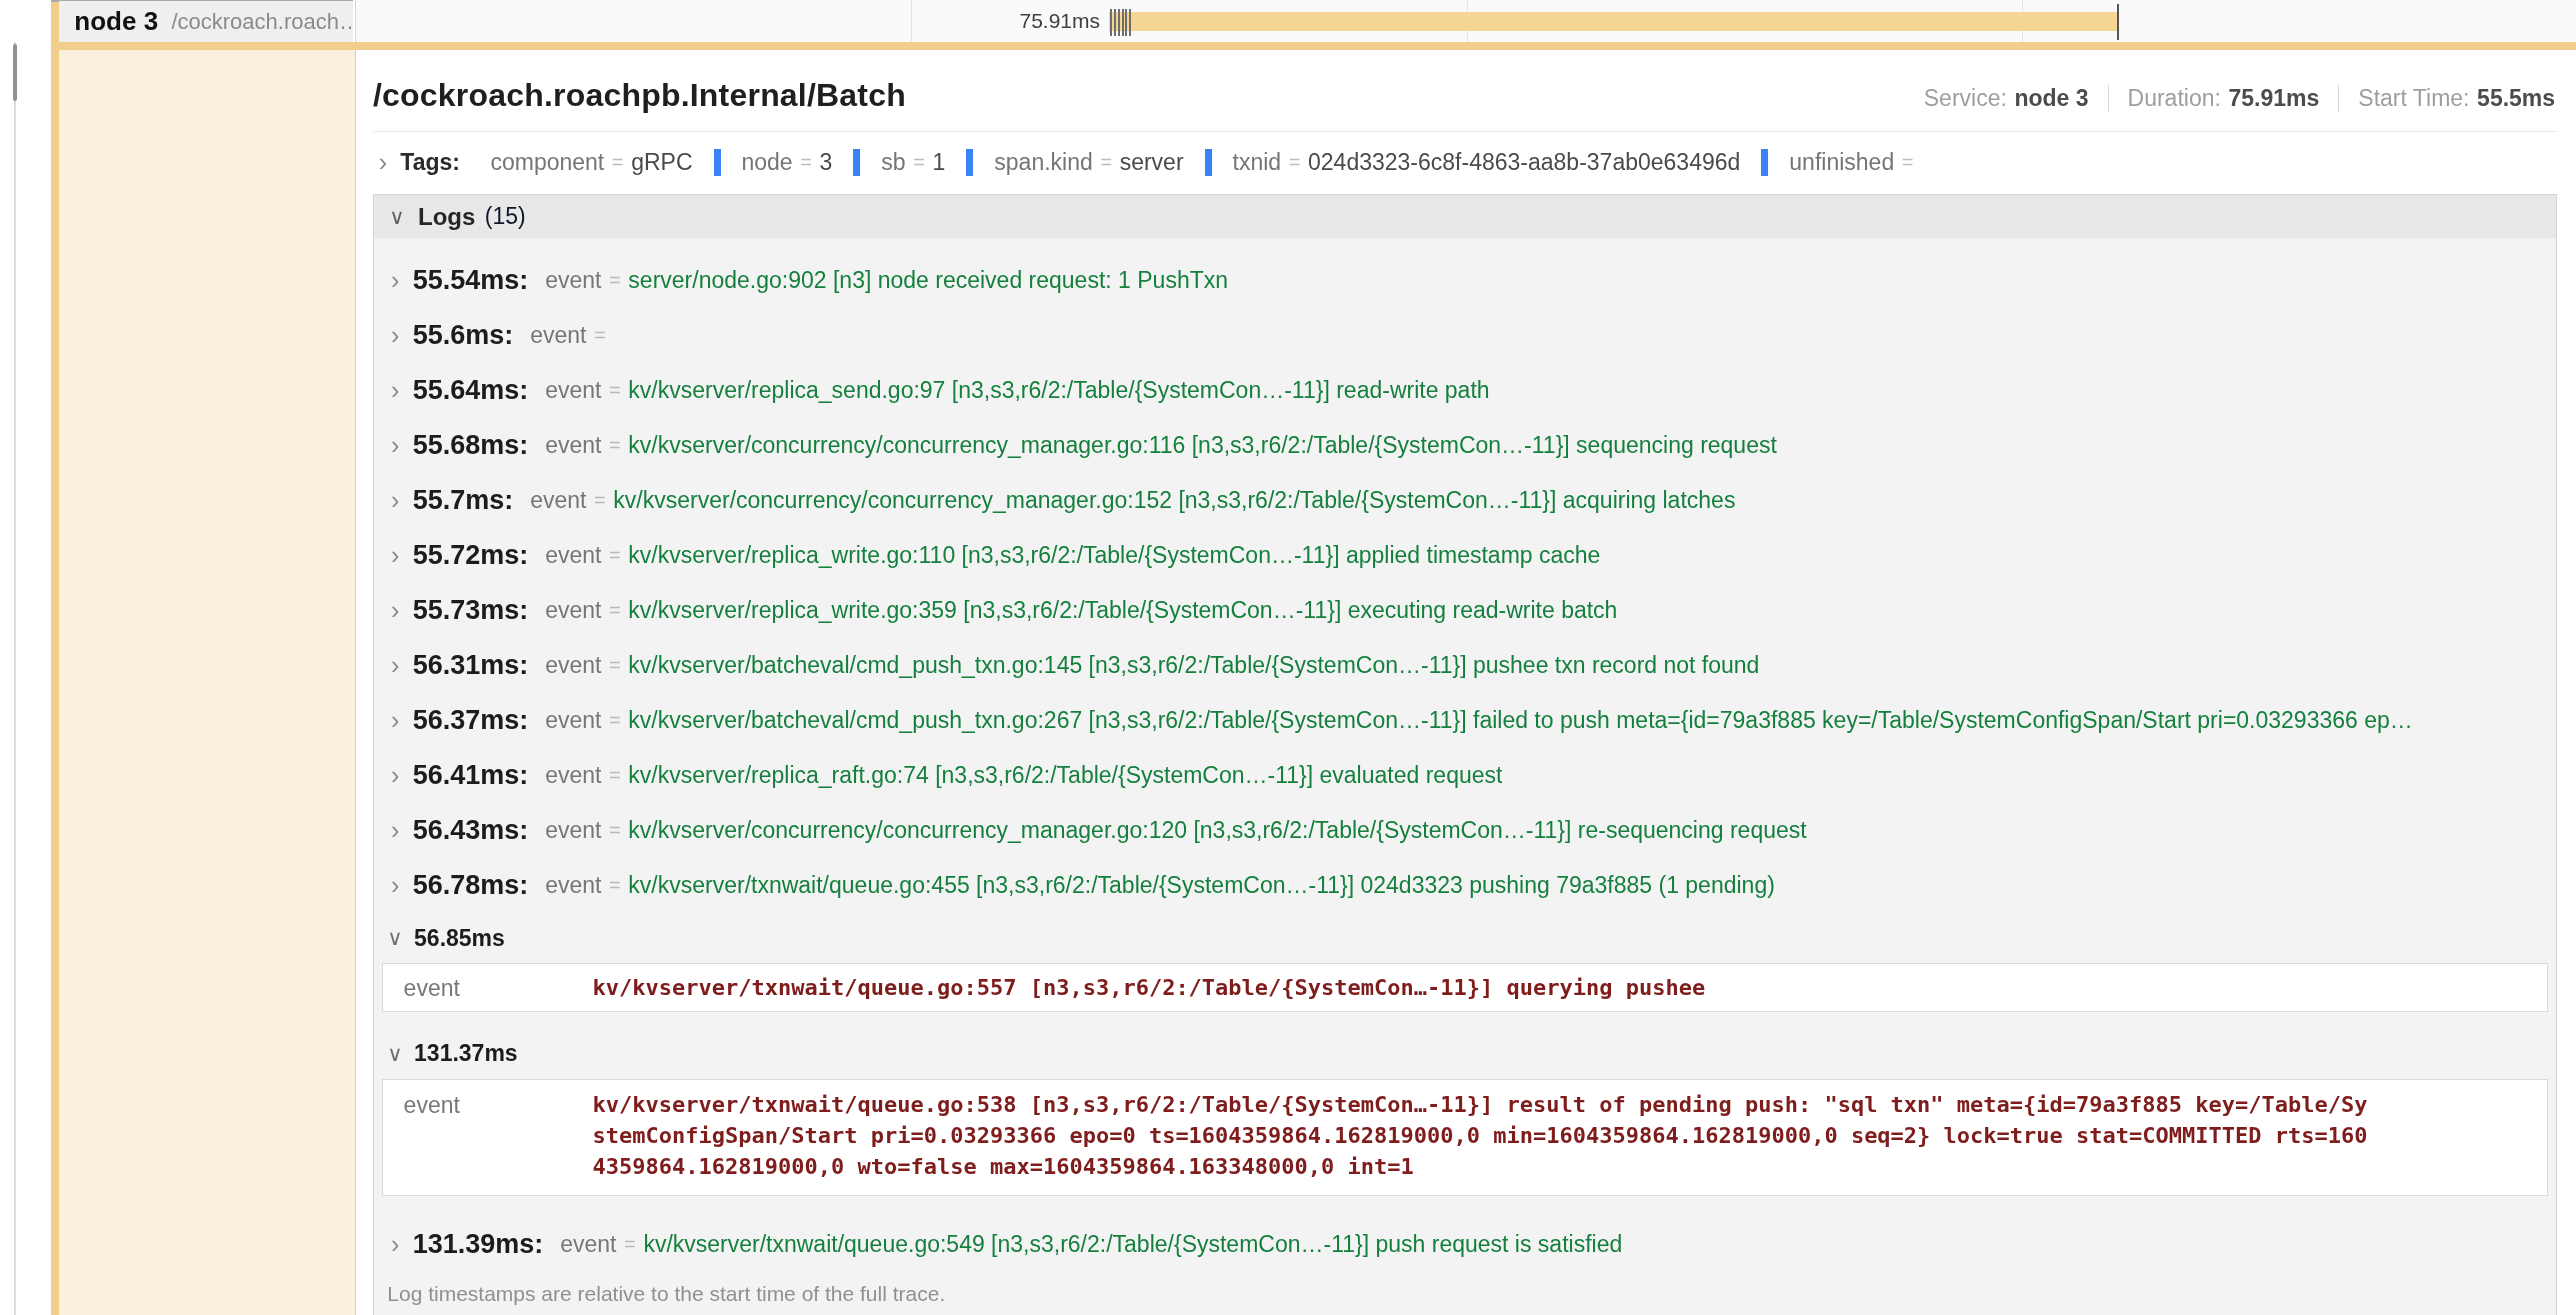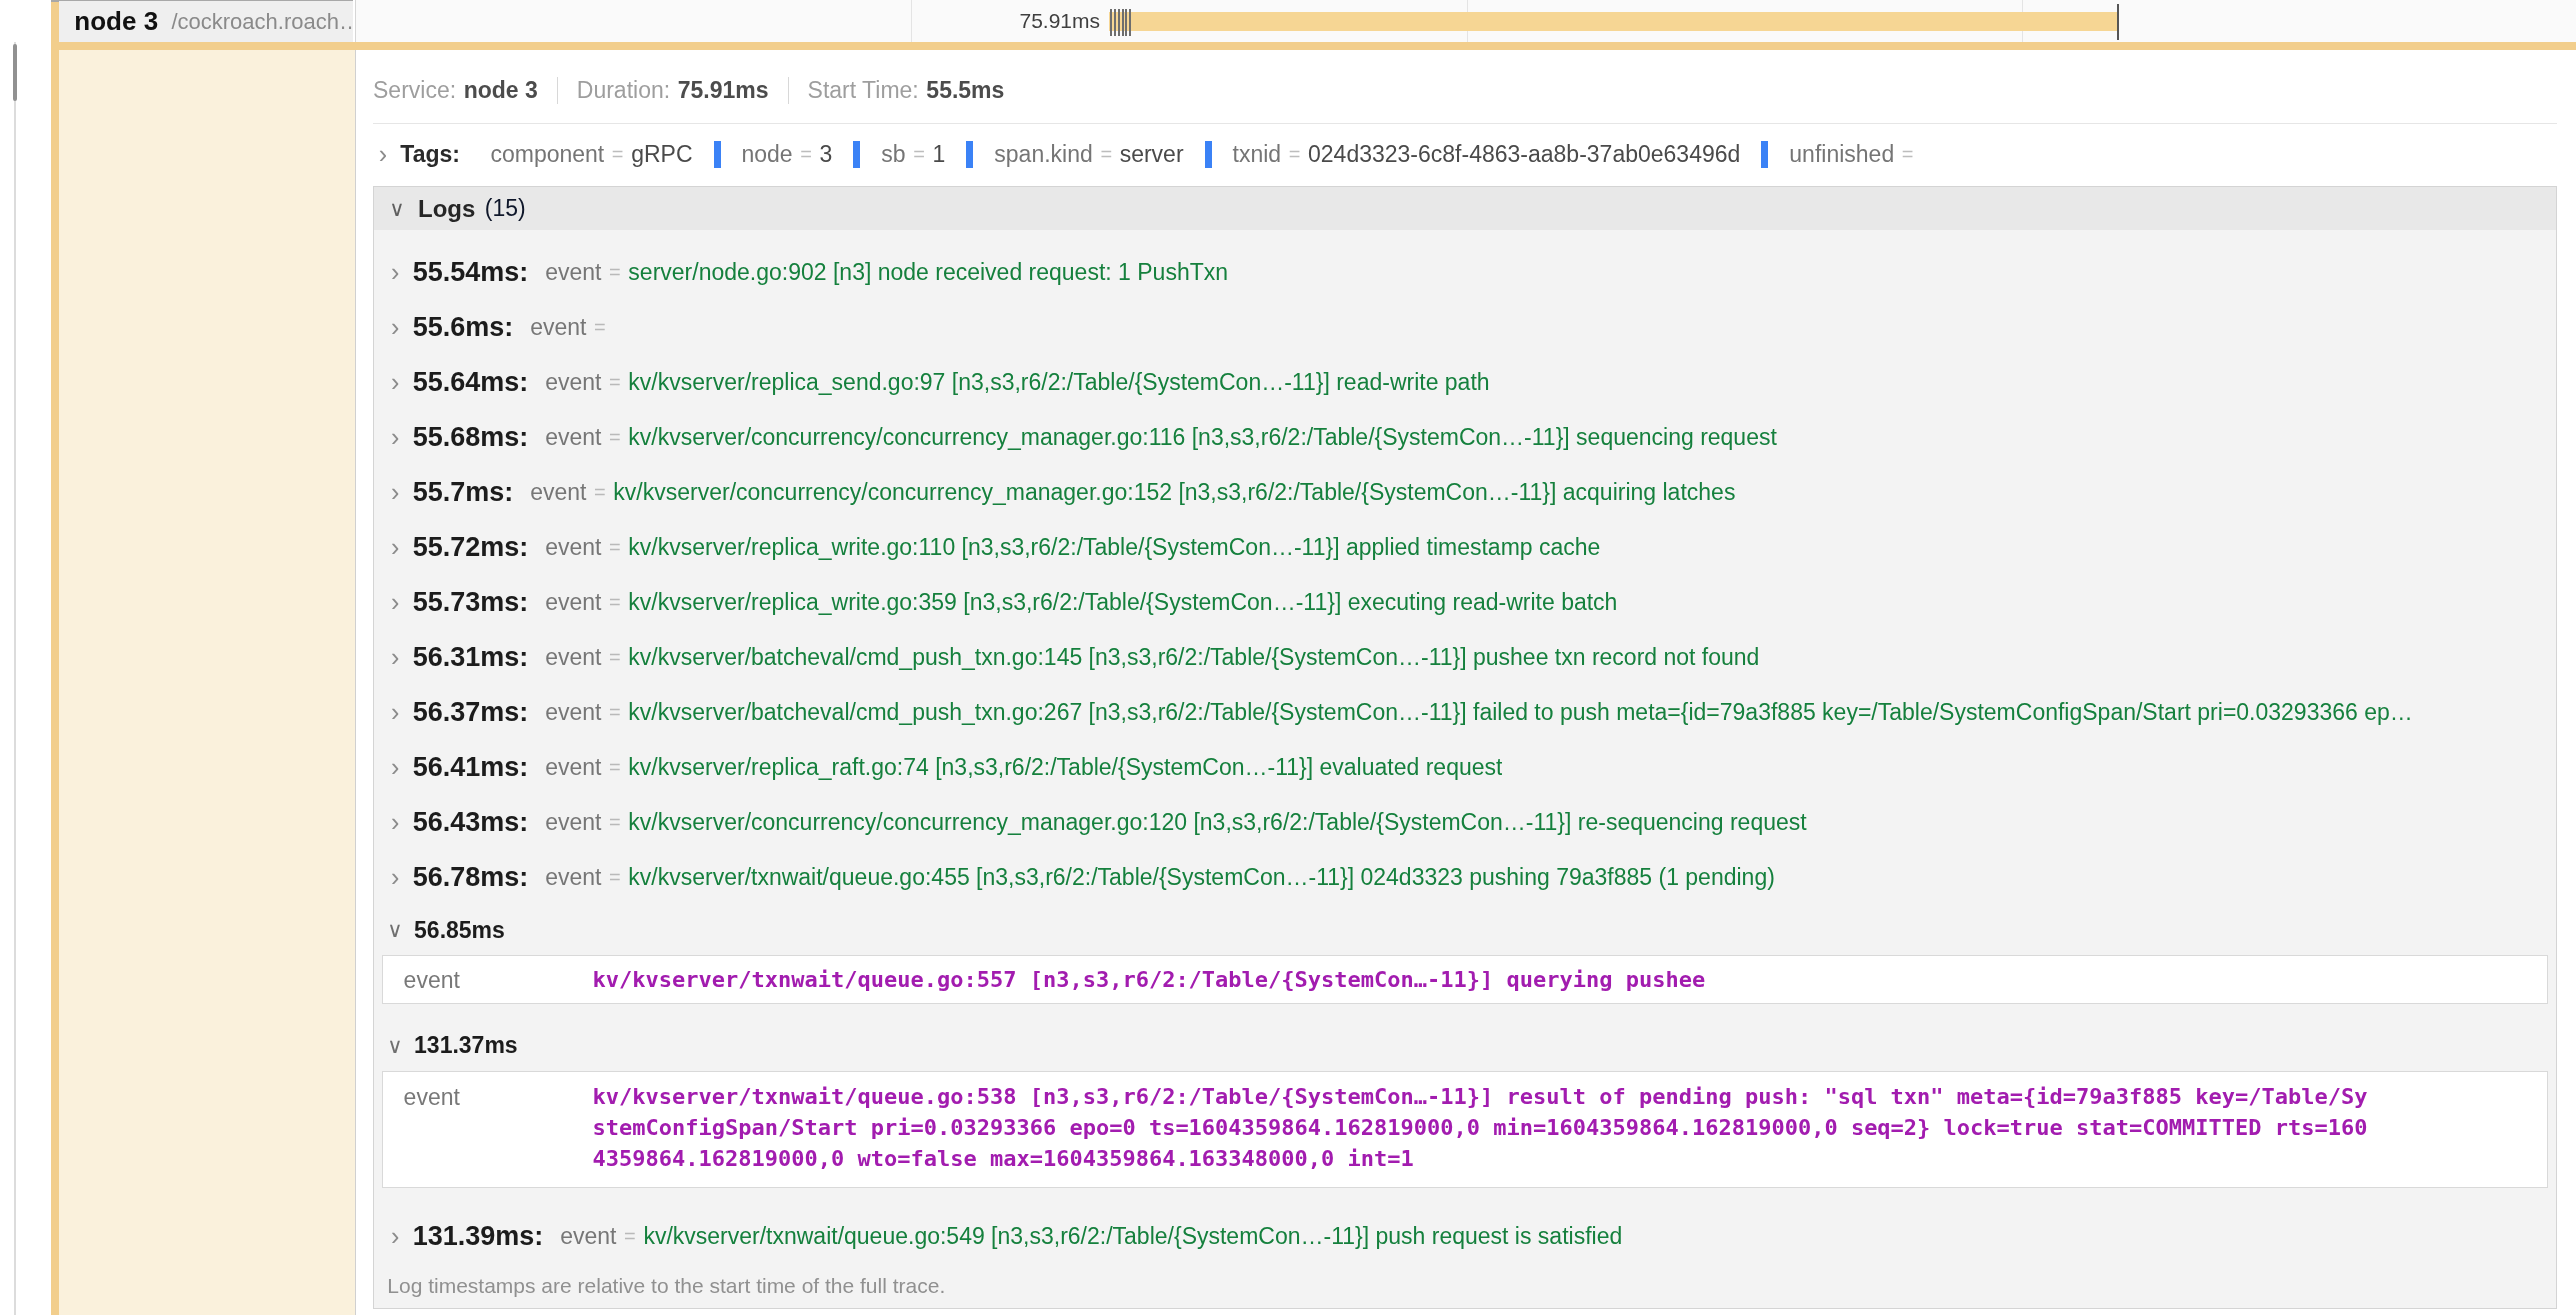--- a/index.html
+++ b/index.html
@@ -61,21 +61,21 @@
   .row-eq { color:#b9b9b9; margin:0 7.6px; font-size:20px; flex:none; }
   .row-val { color:#15803d; font-size:23px; overflow:hidden; }
 
   .exp-header { height:50px; display:flex; align-items:center; padding-left:13.3px; }
   .exp-header .chev { color:#6f6f6f; font-size:21px; margin-right:11.4px; }
   .exp-time { font-weight:bold; font-size:23px; color:#1c1c1c; }
 
   .kv-table { background:#fff; border:1px solid #d9d9d9; margin:0 7.6px; display:flex; padding:7.6px 0; }
   .kv-table.tall { padding:9.5px 0 13.3px 0; margin-bottom:21px; }
   .kv-key { width:210px; flex:none; padding-left:21px; padding-top:2.9px; color:#787878; font-size:23px; }
-  .kv-val { font-family:"DejaVu Sans Mono", monospace; font-weight:600; color:#a21caf; font-size:22px; line-height:31px; word-break:break-all; max-width:1802px; padding-right:15.3px; }
+  .kv-val { font-family:"DejaVu Sans Mono", monospace; font-weight:600; color:#7f1d1d; font-size:22px; line-height:31px; word-break:break-all; max-width:1802px; padding-right:15.3px; }
 
   .logs-footer { height:44px; display:flex; align-items:center; padding-left:13.3px; font-size:21px; color:#909090; }
 </style>
 </head>
 <body>
 
 <div class="stage">
 
   <div class="rail-line"></div>
   <div class="rail-thumb"></div>
@@ -103,20 +103,21 @@
   </div>
 
   <div class="accent-bar"></div>
   <div class="accent-top"></div>
   <div class="tan-border"></div>
   <div class="cream-col"></div>
 
   <div class="panel">
 
     <div class="title-row">
+      <div class="title">/cockroach.roachpb.Internal/Batch</div>
       <div class="meta">
         <span>Service:</span>
         <span class="val">node 3</span>
         <span class="meta-sep"></span>
         <span>Duration:</span>
         <span class="val">75.91ms</span>
         <span class="meta-sep"></span>
         <span>Start Time:</span>
         <span class="val">55.5ms</span>
       </div>

